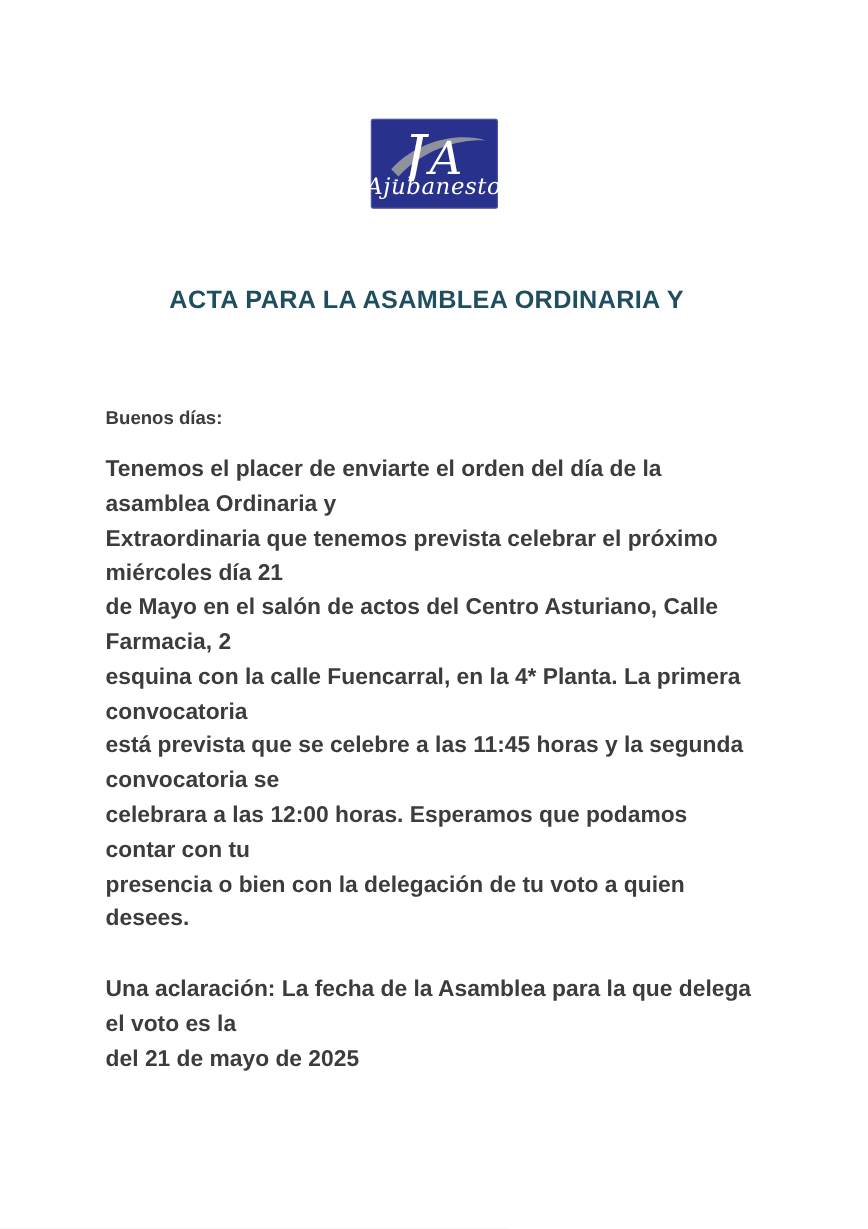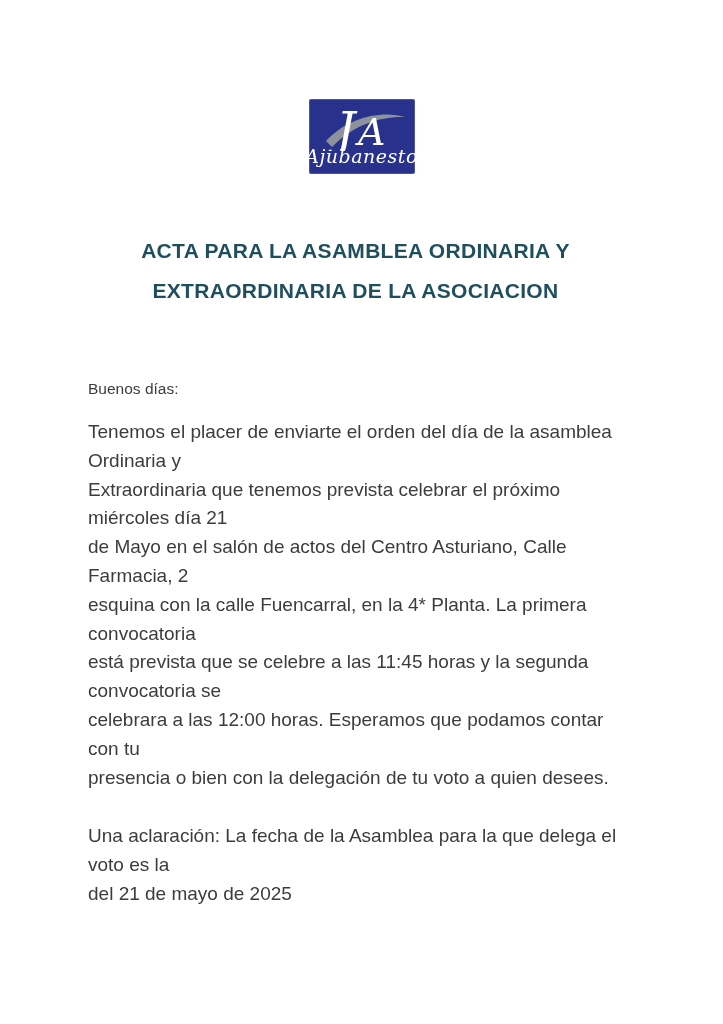--- a/index.html
+++ b/index.html
@@ -51,20 +51,21 @@
     text-align: center;
     font-size: 21px;
     font-weight: 700;
     line-height: 40px;
     letter-spacing: 0.3px;
     color: var(--title-color, #1f4f5f);
   }
   
   .content {
     padding: 0 94px 0 88px;
+    font-weight: bold;
   }
   .greeting {
     margin: 64px 0 0 0;
     font-size: 15.5px;
     line-height: 28px;
   }
   .para {
     margin: 15px 0 0 0;
     font-size: 19px;
     line-height: 28.8px;
@@ -83,21 +84,20 @@
     <svg class="monogram" viewBox="0 0 100 50" aria-hidden="true">
       <path class="swoosh" d="M14 40 C 36 16, 70 9, 93 16 C 70 15, 42 23, 20 46 Z" fill="var(--swoosh, #8d929c)"></path>
       <text x="24" y="46" font-size="48" font-family="DejaVu Serif, Liberation Serif, serif" font-style="italic" fill="#ffffff">J</text>
       <text x="46" y="44" font-size="38" font-family="DejaVu Serif, Liberation Serif, serif" font-style="italic" fill="#ffffff">A</text>
     </svg>
     <div class="wordmark">Ajubanesto</div>
   </div>
 
   <h1 class="title">
     <span>ACTA PARA LA ASAMBLEA ORDINARIA Y</span><br>
-    <span>EXTRAORDINARIA DE LA ASOCIACION</span>
   </h1>
 
   <div class="content">
     <p class="greeting">Buenos días:</p>
 
     <p class="para">Tenemos el placer de enviarte el orden del día de la asamblea Ordinaria y
 Extraordinaria que tenemos prevista celebrar el próximo miércoles día 21
 de Mayo en el salón de actos del Centro Asturiano, Calle Farmacia, 2
 esquina con la calle Fuencarral, en la 4* Planta. La primera convocatoria
 está prevista que se celebre a las 11:45 horas y la segunda convocatoria se

